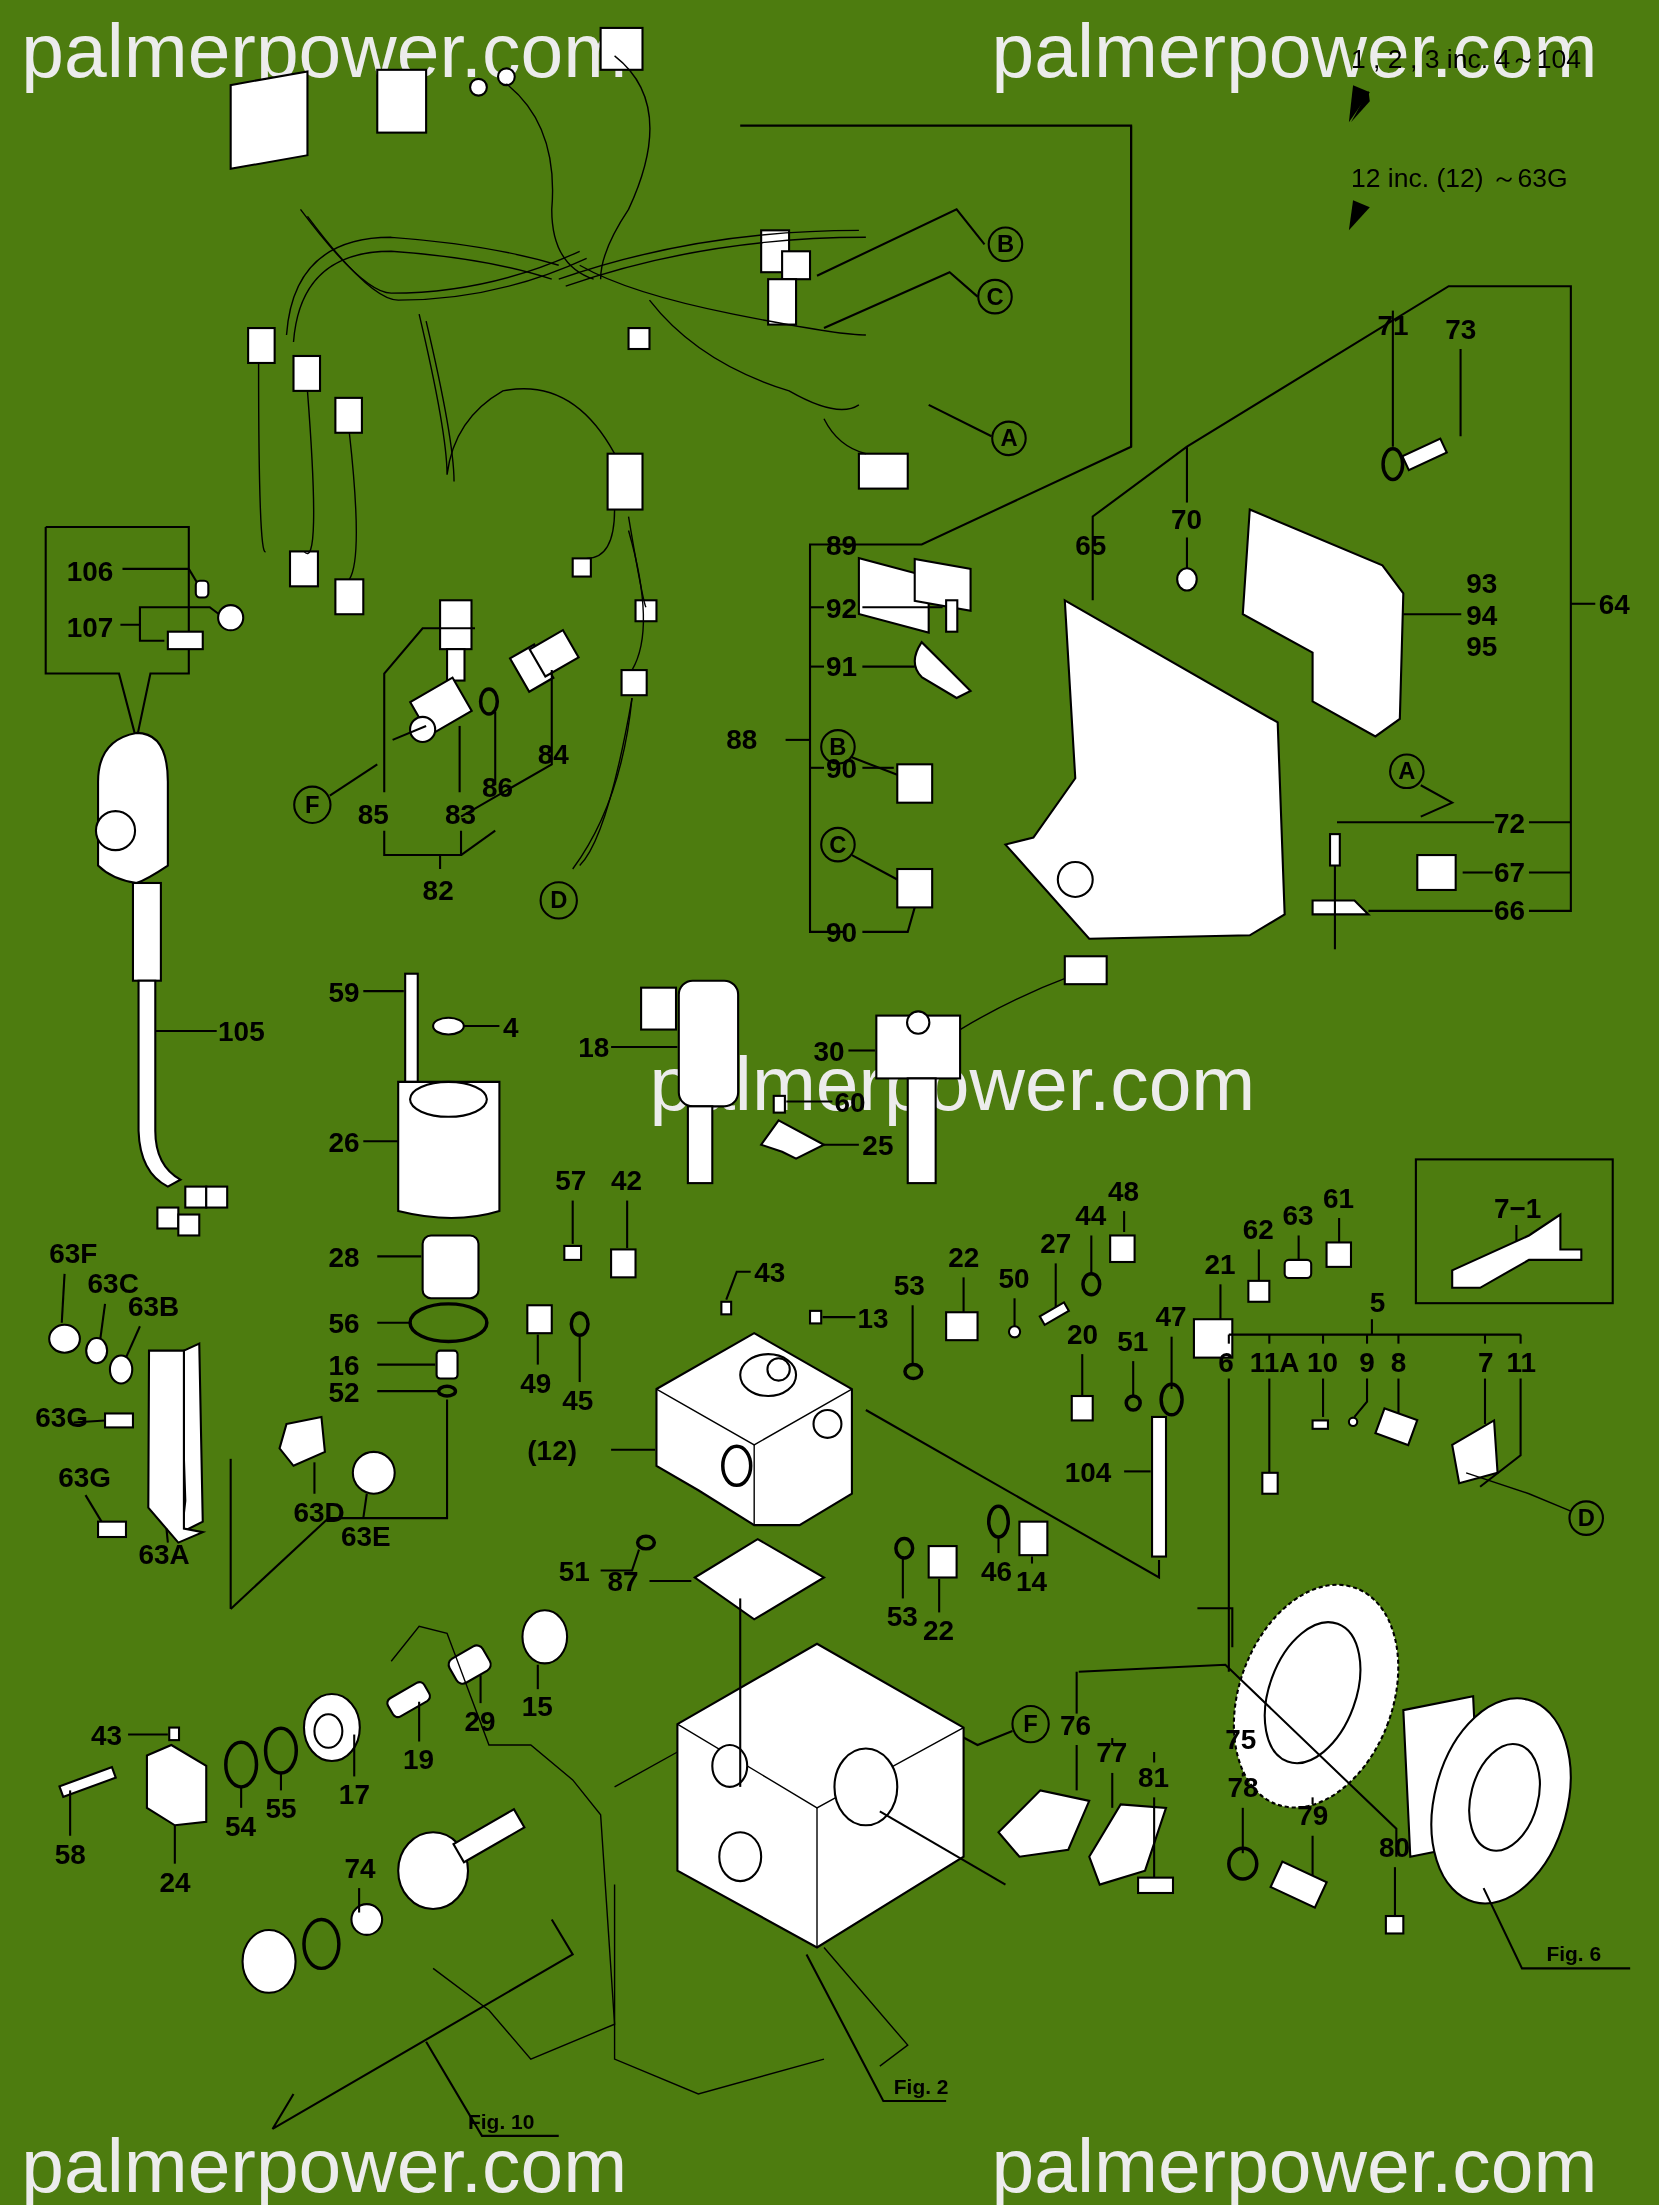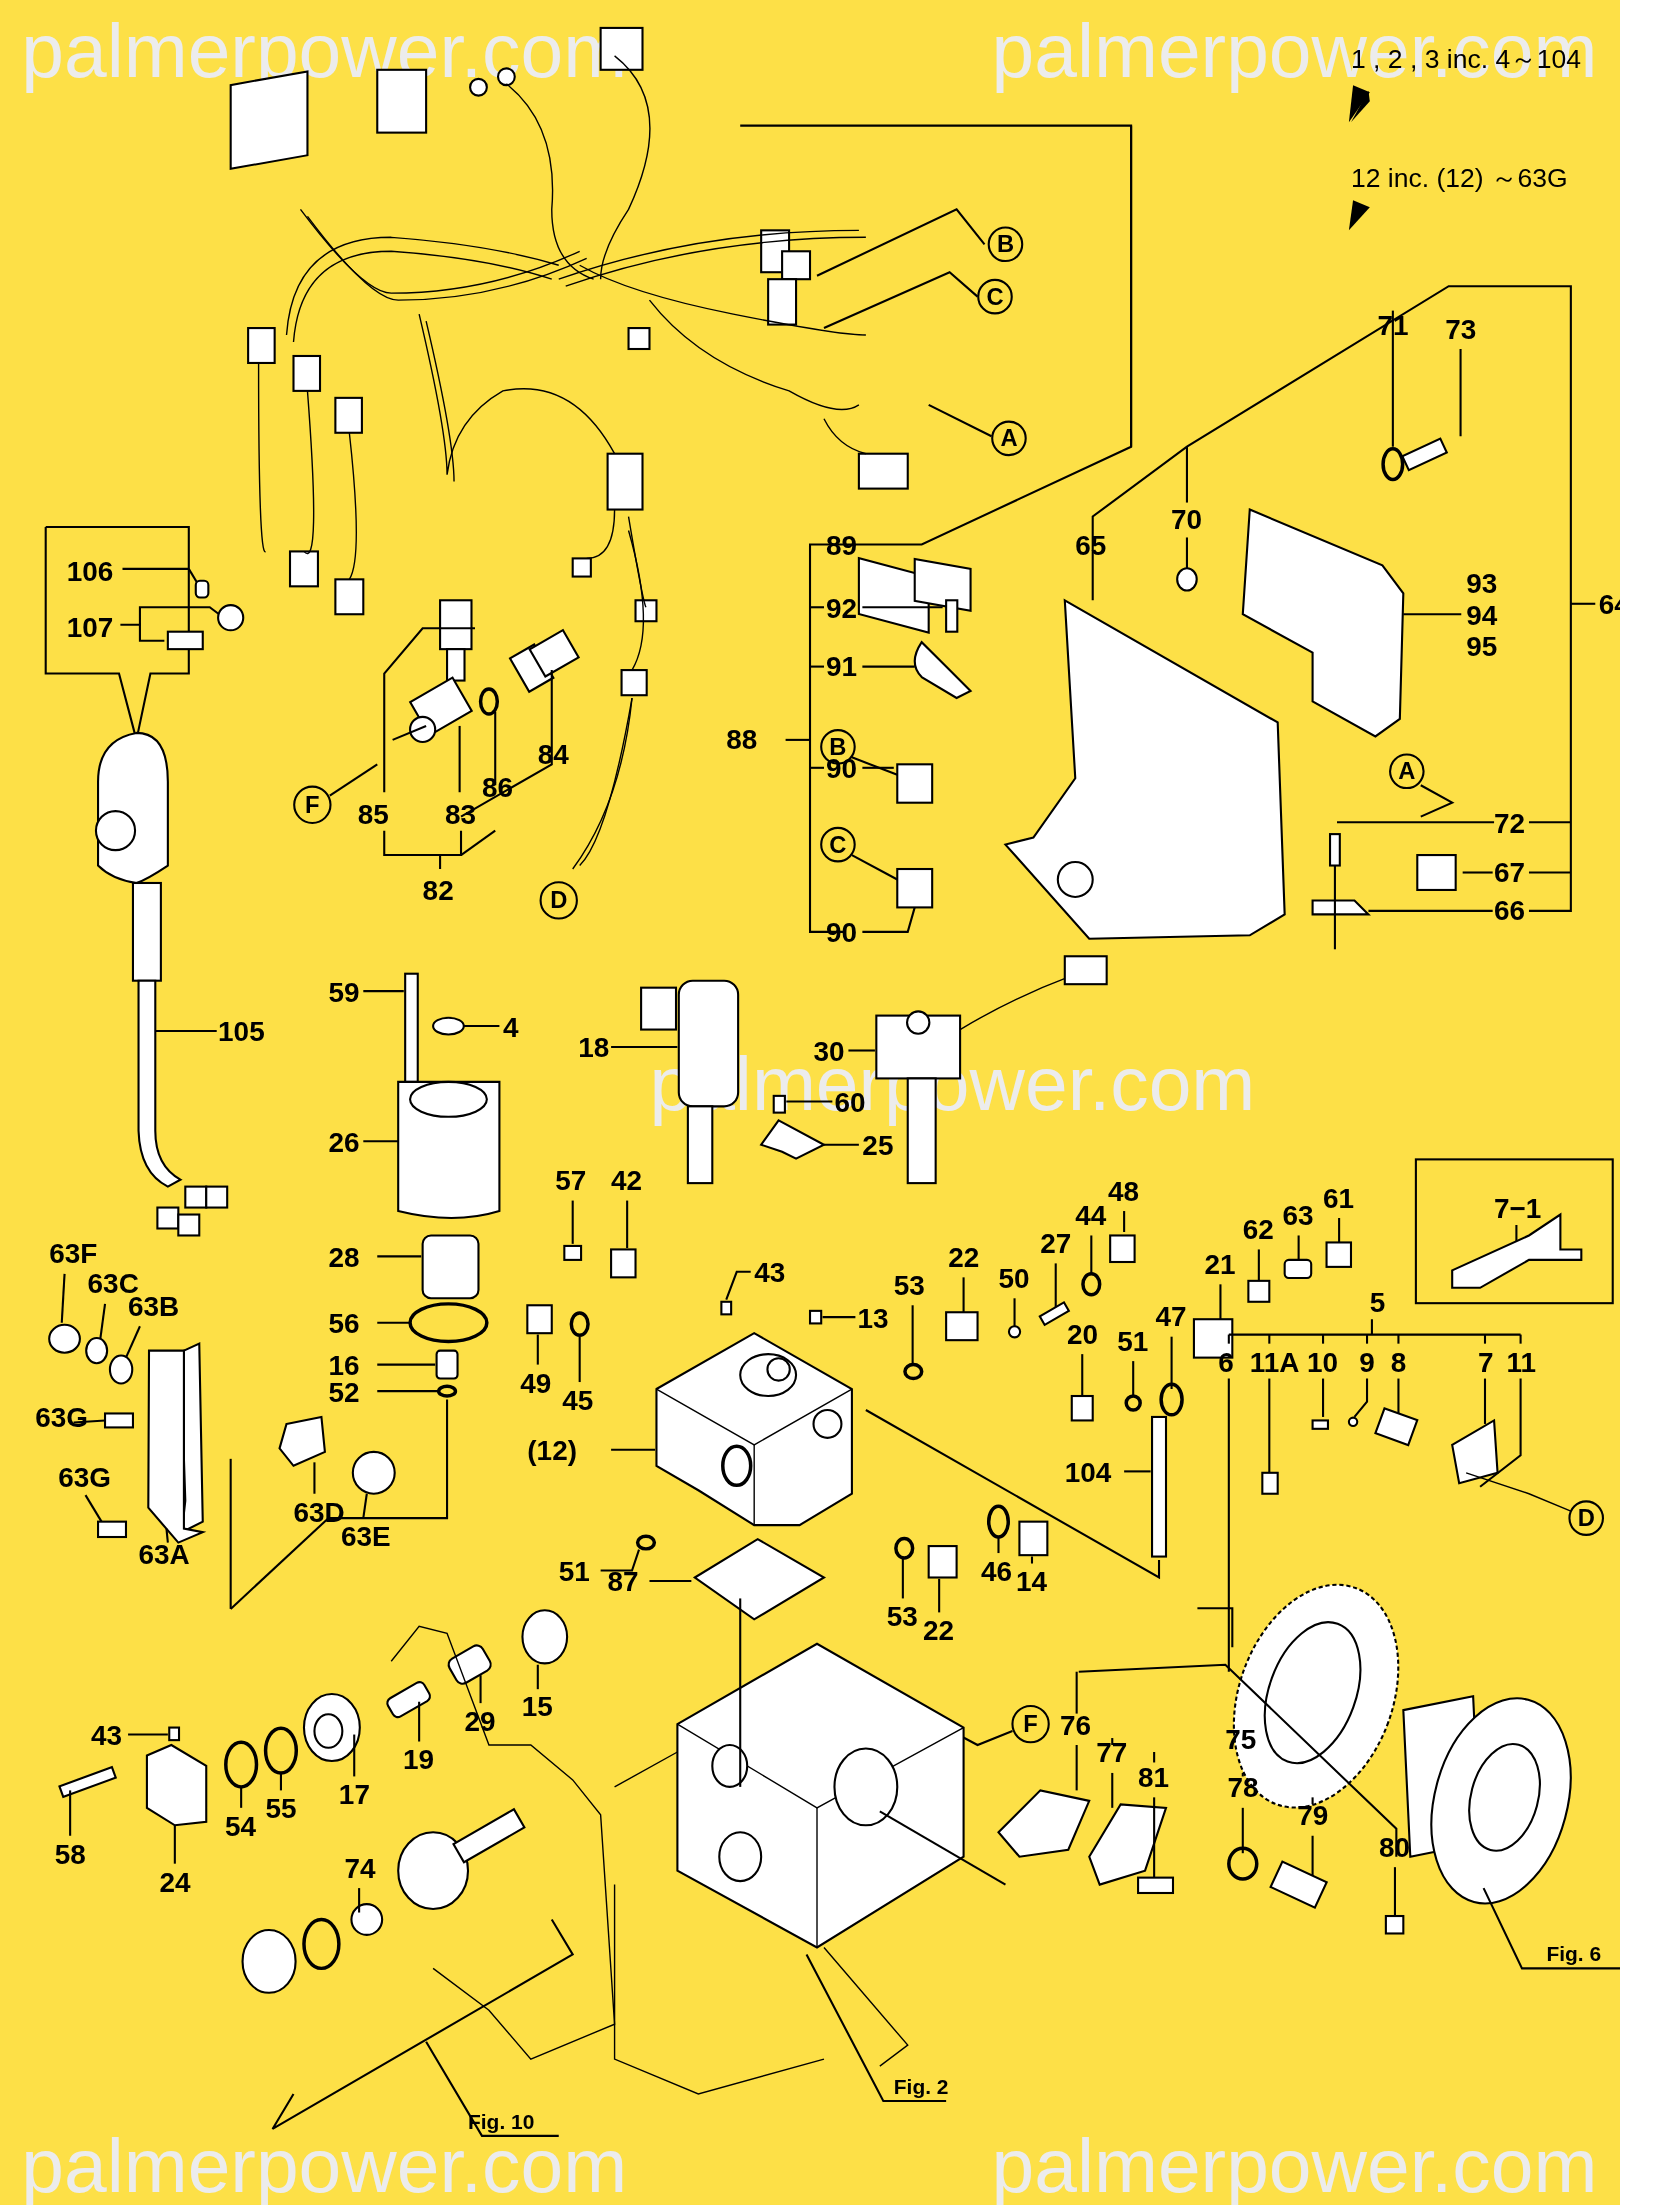--- a/index.html
+++ b/index.html
@@ -1,16 +1,16 @@
 <!DOCTYPE html>
 <html style="font-size:11.2px"><head>
 <meta charset="utf-8">
 <style>
   html, body { margin: 0; padding: 0; background: #ffffff; }
-  #canvas { position: relative; width: 1620px; height: 2205px; overflow: hidden; background: #fde047; }
+  #canvas { position: relative; width: 1620px; height: 2205px; overflow: hidden; background: #4d7c0f; padding-left: 39px; }
   svg { position: absolute; left: 0; top: 0; }
   .lbl { font-family: "Liberation Sans", "DejaVu Sans", sans-serif; font-size: 40px; font-weight: bold; fill: #000; }
   .hdr { font-family: "Liberation Sans", "DejaVu Sans", sans-serif; font-size: 38px; fill: #000; }
   .circ-txt { font-family: "Liberation Sans", "DejaVu Sans", sans-serif; font-size: 34px; font-weight: bold; fill: #000; text-anchor: middle; dominant-baseline: central; }
   .fig { font-family: "Liberation Sans", "DejaVu Sans", sans-serif; font-size: 30px; font-weight: bold; fill: #000; }
   .wm { font-family: "Liberation Sans", "DejaVu Sans", sans-serif; font-size: 110px; fill: #ececec; }
   .ln { stroke: #000; stroke-width: 3; fill: none; }
   .thin { stroke: #000; stroke-width: 2; fill: none; }
   .part { stroke: #000; stroke-width: 3; fill: #fff; }
   .ring { stroke: #000; stroke-width: 5; fill: none; }

